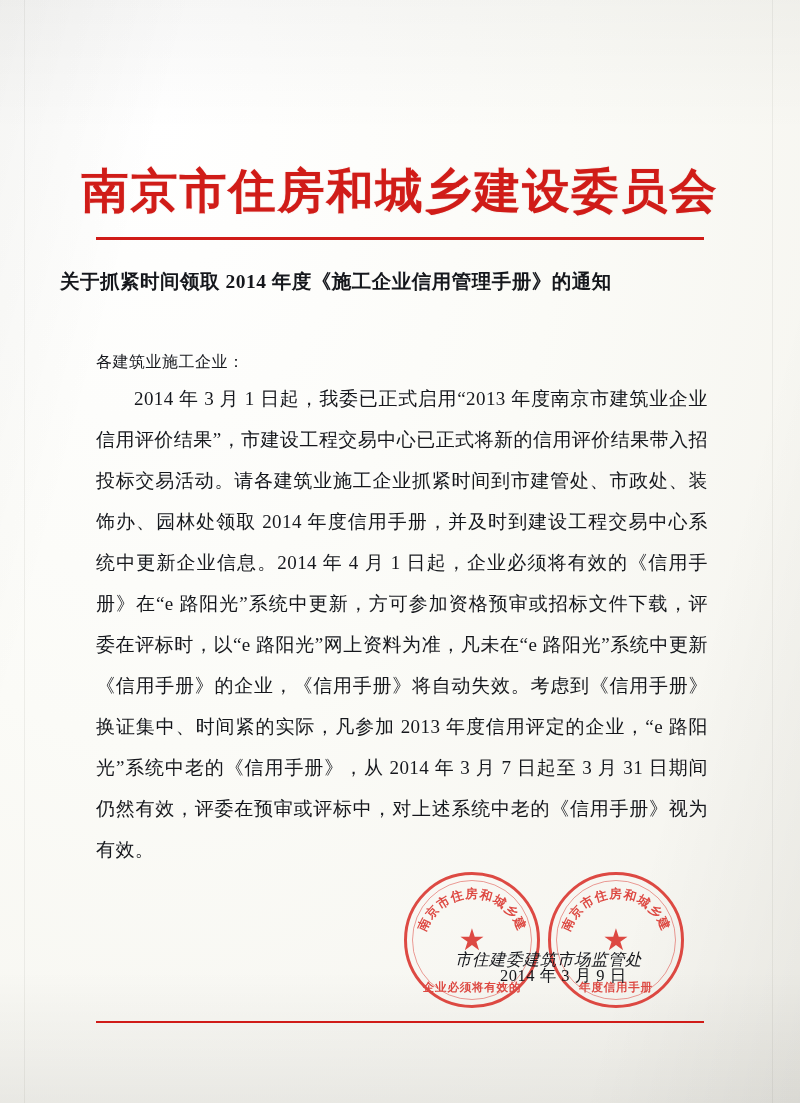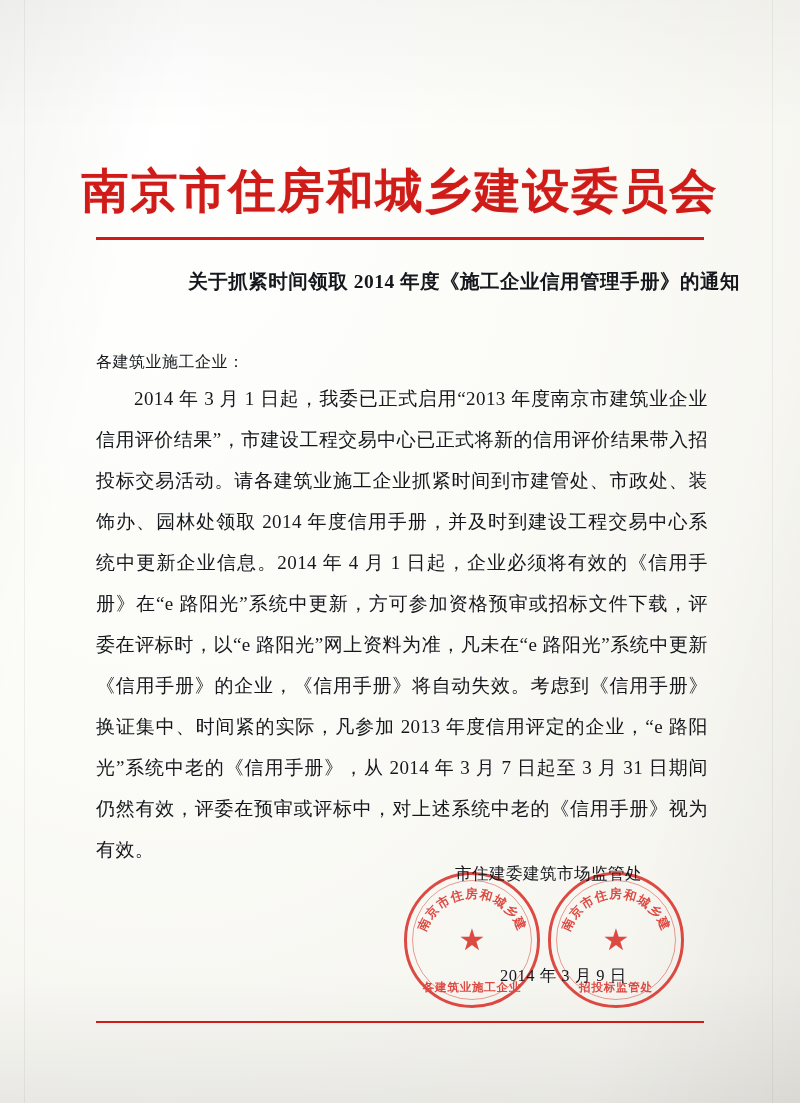--- a/index.html
+++ b/index.html
@@ -66,21 +66,21 @@
     height: 2px;
     background: #d01c18;
     top: 1021px;
   }
 
   .subject {
     position: absolute;
     top: 268px;
     left: 60px;
     width: 680px;
-    text-align: right;
+    text-align: left;
     font-size: 19.5px;
     font-weight: bold;
     color: #15171c;
     letter-spacing: 0.5px;
   }
 
   .salutation {
     position: absolute;
     top: 352px;
     left: 96px;
@@ -148,26 +148,27 @@
     text-align: center;
     font-size: 11.5px;
     font-weight: bold;
     color: #d8241d;
     letter-spacing: 0.8px;
   }
 
   .signer-lines {
     position: absolute;
     left: 455px;
-    top: 858px;
+    top: 944px;
     font-size: 16.5px;
     color: #15171c;
     line-height: 31px;
     letter-spacing: 0.5px;
     z-index: 5;
+    font-style: italic;
   }
   .sign-date {
     position: absolute;
     left: 500px;
     top: 965px;
     font-size: 16.5px;
     color: #15171c;
     letter-spacing: 0.5px;
     z-index: 5;
   }
@@ -195,35 +196,35 @@
     <div class="seal-inner"></div>
     <svg class="seal-arc" viewBox="0 0 130 130">
       <defs>
         <path id="arcL" d="M 16,72 A 49,49 0 0 1 114,72" fill="none"></path>
       </defs>
       <text text-anchor="middle">
         <textPath href="#arcL" startOffset="50%">南京市住房和城乡建</textPath>
       </text>
     </svg>
     <div class="seal-star">★</div>
-    <div class="seal-bottom-text">各建筑业施工企业</div>
+    <div class="seal-bottom-text">企业必须将有效的</div>
   </div>
 
   <div class="seal seal-right">
     <div class="seal-inner"></div>
     <svg class="seal-arc" viewBox="0 0 130 130">
       <defs>
         <path id="arcR" d="M 16,72 A 49,49 0 0 1 114,72" fill="none"></path>
       </defs>
       <text text-anchor="middle">
         <textPath href="#arcR" startOffset="50%">南京市住房和城乡建</textPath>
       </text>
     </svg>
     <div class="seal-star">★</div>
-    <div class="seal-bottom-text">招投标监管处</div>
+    <div class="seal-bottom-text">年度信用手册</div>
   </div>
 
   <div class="signer-lines">
     <div>市住建委建筑市场监管处</div>
   </div>
 
   <div class="sign-date">2014 年 3 月 9 日</div>
 
   <div class="rule-bottom"></div>
 

